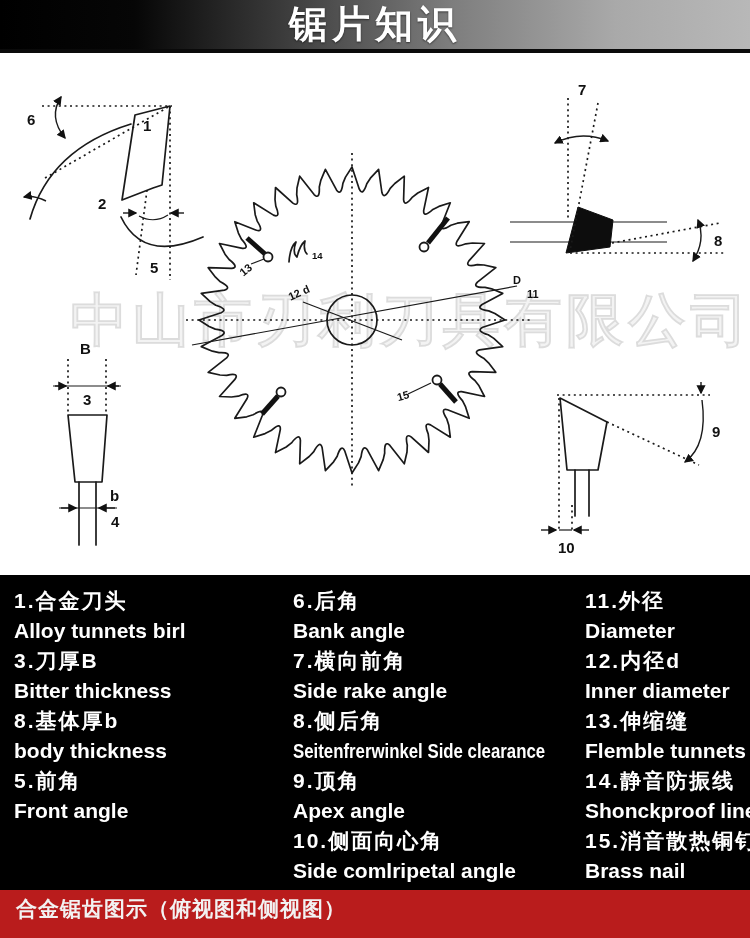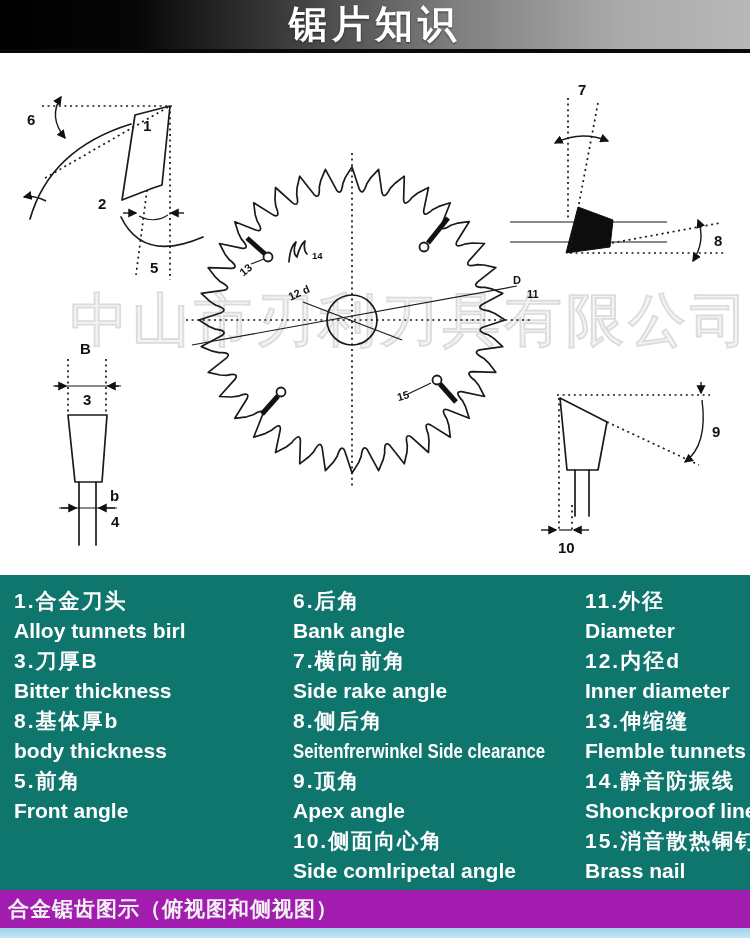--- a/index.html
+++ b/index.html
@@ -22,30 +22,30 @@
   .dot{stroke:#1a1a1a;stroke-width:1.7;fill:none;stroke-dasharray:2 3.6;}
   .thk{stroke:#111;stroke-width:5;fill:none;stroke-linecap:butt;}
   .arrl{stroke:#1a1a1a;stroke-width:1.4;fill:none;}
   .blk{fill:#0d0d0d;stroke:#0d0d0d;}
   .hole{fill:none;stroke:#1a1a1a;stroke-width:1.7;}
   .nub{fill:#fff;stroke:#1a1a1a;stroke-width:1.8;}
   svg text{fill:#111;font-weight:600;font-size:15px;font-family:"Liberation Sans","DejaVu Sans",sans-serif;}
   svg text.sm{font-size:11px;}
   svg text.xs{font-size:9.5px;}
   
-  .legend{position:relative;width:750px;height:315px;background:#0f766e;}
+  .legend{position:relative;width:750px;height:315px;background:#000000;}
   .legend .col{position:absolute;top:11px;}
   .legend .c1{left:14px;} .legend .c2{left:293px;} .legend .c3{left:585px;}
   .legend .zh{display:block;height:30px;line-height:30px;color:#fff;font-size:21px;
     font-weight:bold;letter-spacing:2px;white-space:nowrap;}
   .legend .en{display:block;height:30px;line-height:30px;color:#fff;font-size:21px;
     font-weight:bold;white-space:nowrap;}
   .legend .squeeze{transform:scaleX(.8);transform-origin:left center;}
   
-  .caption-bar{height:38px;line-height:38px;background:#a21caf;padding-left:8px;}
+  .caption-bar{height:48px;line-height:38px;background:#b91c1c;padding-left:16px;}
   .caption-bar span{color:#f2f2f2;font-size:21px;font-weight:bold;letter-spacing:1px;}
   .bottom-strip{height:10px;background:linear-gradient(180deg,#9fd3ea,#c4e6f5);}
 </style>
 </head>
 <body>
 
 <div class="page">
 
   <header class="title-bar">
     <span>锯片知识</span>

